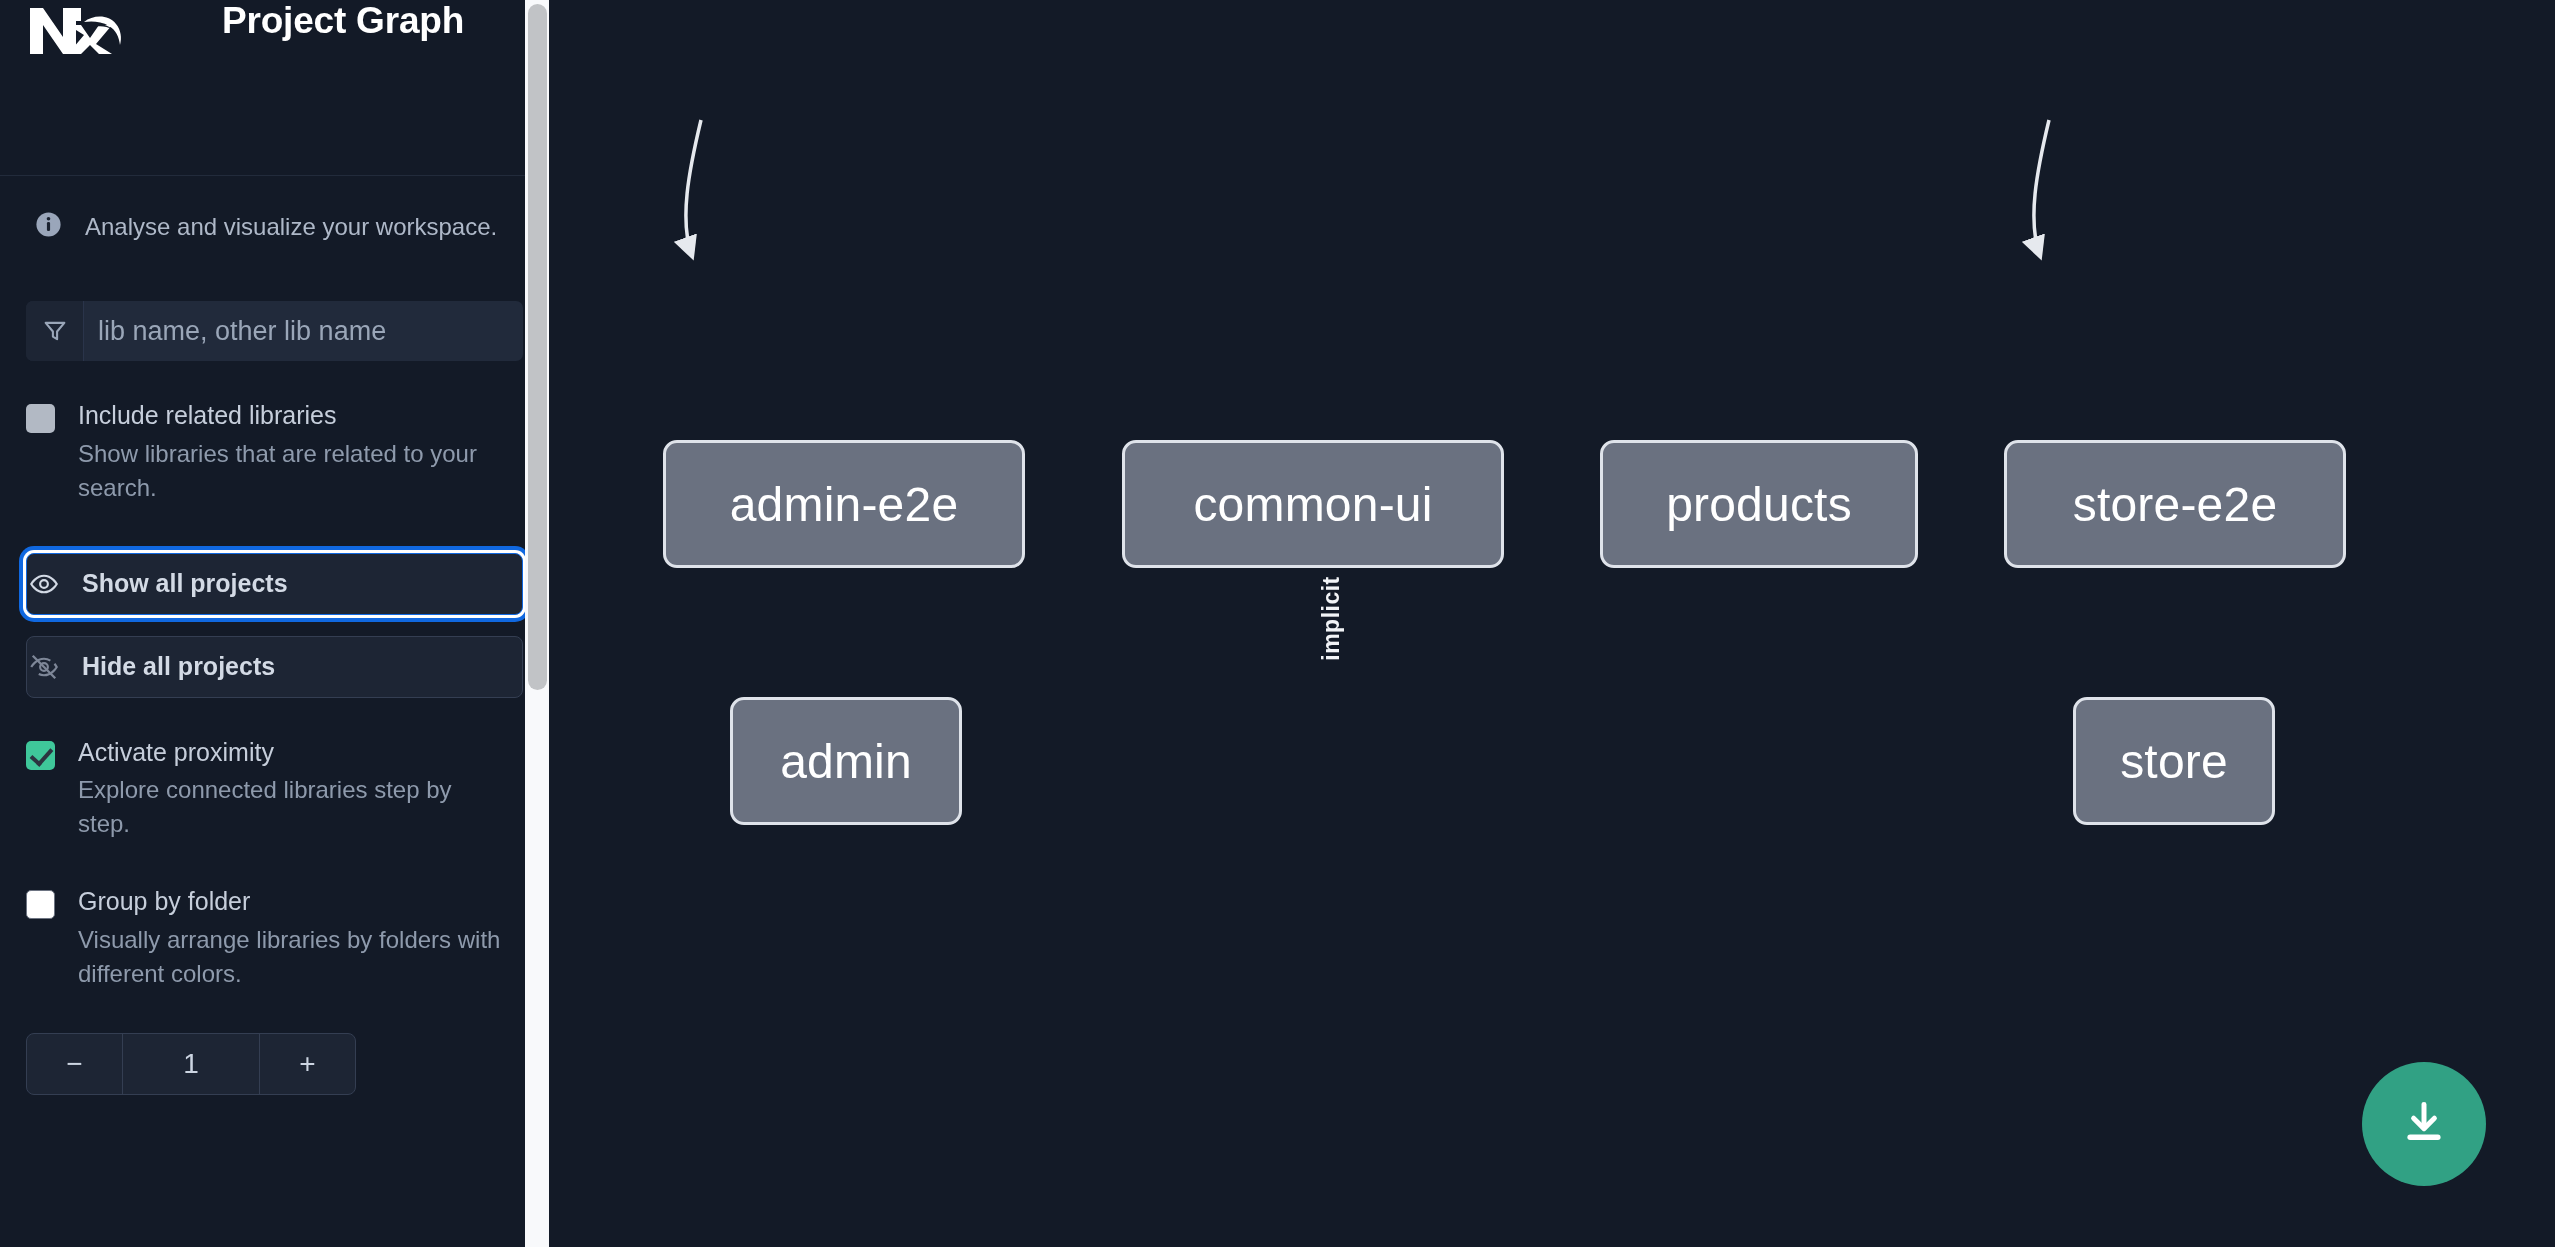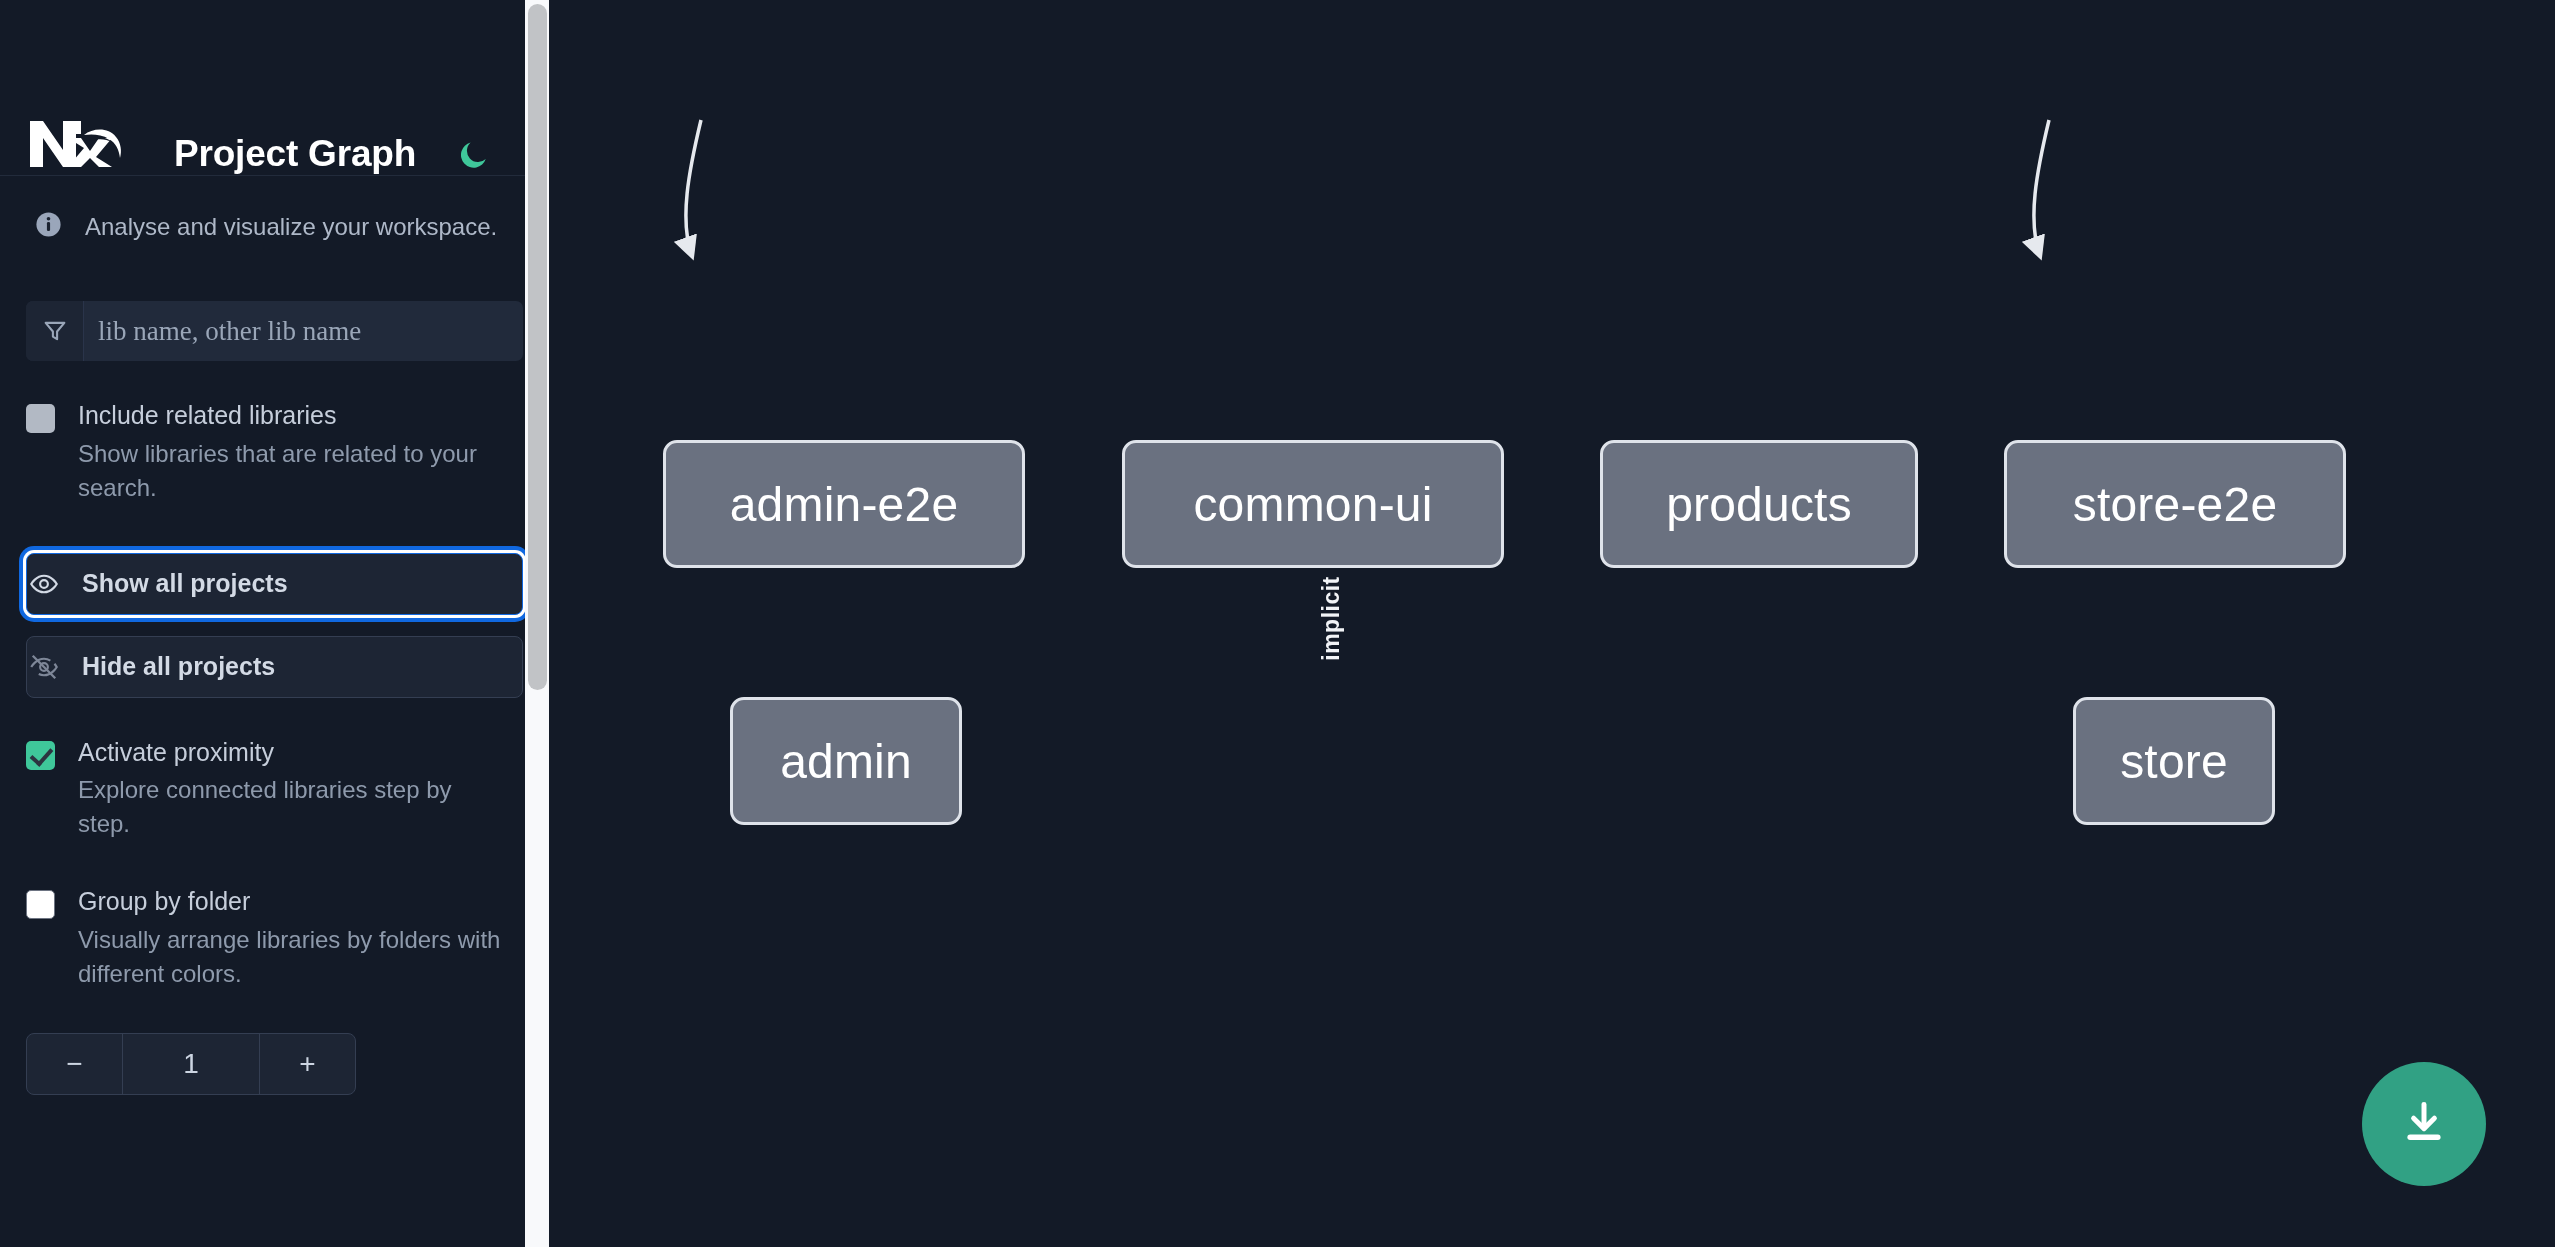--- a/index.html
+++ b/index.html
@@ -14,23 +14,24 @@
   
   #sidebar {
     position: relative;
     width: 549px; height: 1247px;
     background: #131a27;
     flex: 0 0 549px;
     overflow: hidden;
   }
   .sb-header {
     height: 176px;
-    display: flex; align-items: flex-end;
+    display: flex; align-items: flex-start;
     padding: 0 0 0 26px;
     border-bottom: 1px solid #222b3b;
+    gap: 48px;
   }
   .nx-logo { width: 96px; height: 62px; flex: 0 0 96px; }
   .app-title {
     font-size: 37px; font-weight: 700; color: #ffffff;
     margin-left: 52px; letter-spacing: -0.2px;
     white-space: nowrap;
   }
   .theme-toggle {
     margin-left: 38px; width: 38px; height: 38px;
     display: flex; align-items: center; justify-content: center;
@@ -57,21 +58,21 @@
   }
   .filter-icon-box {
     width: 58px; display: flex; align-items: center; justify-content: center;
     background: #1d2534;
     border-right: 1px solid #2a3purple;
     border-right: 1px solid #2a344a;
   }
   .filter-input {
     flex: 1; background: transparent; border: 0; outline: none;
     color: #ef4444; font-size: 27px;
-    font-family: Liberation Serif, serif;
+    font-family: Liberation Sans, sans-serif;
     padding: 0 14px;
   }
   .filter-input::placeholder { color: #9aa6b8; }
 
   
   .opt { display: flex; margin-top: 38px; }
   .opt-box {
     width: 29px; height: 29px; flex: 0 0 29px;
     margin-top: 5px; border-radius: 5px;
     position: relative;

